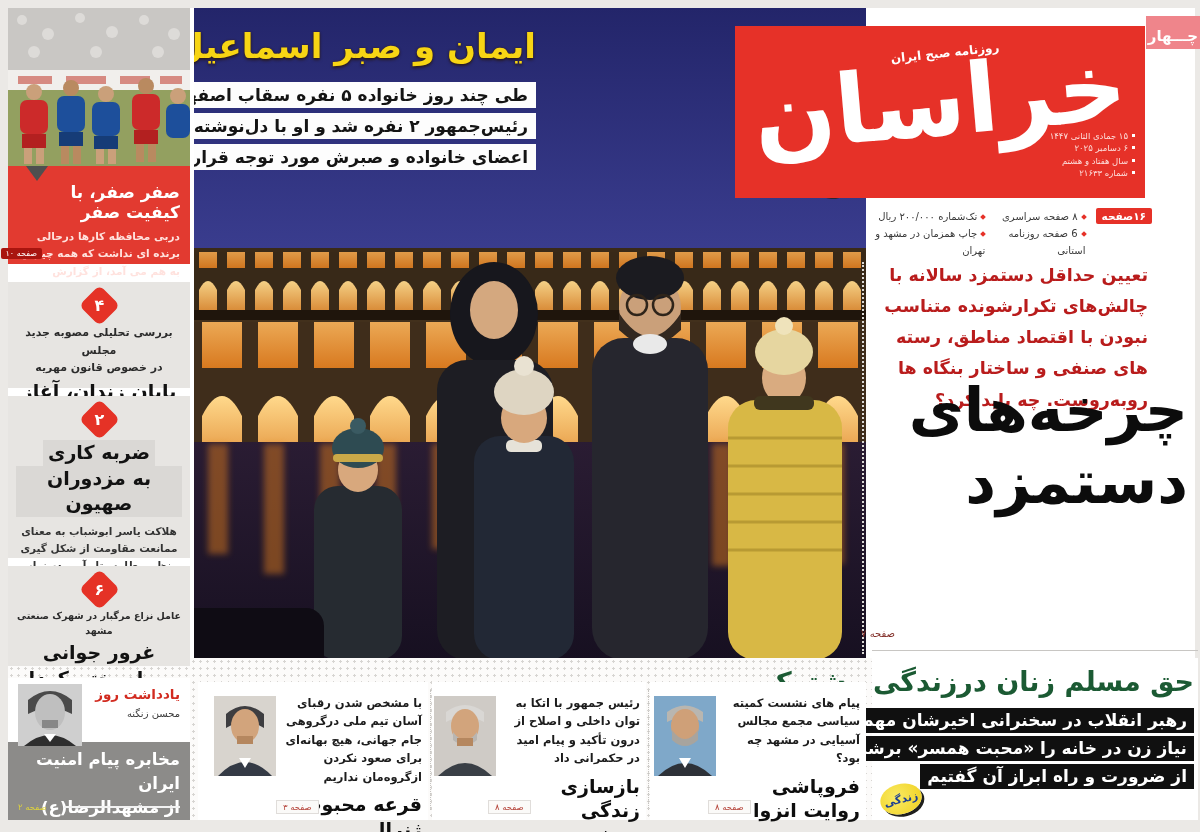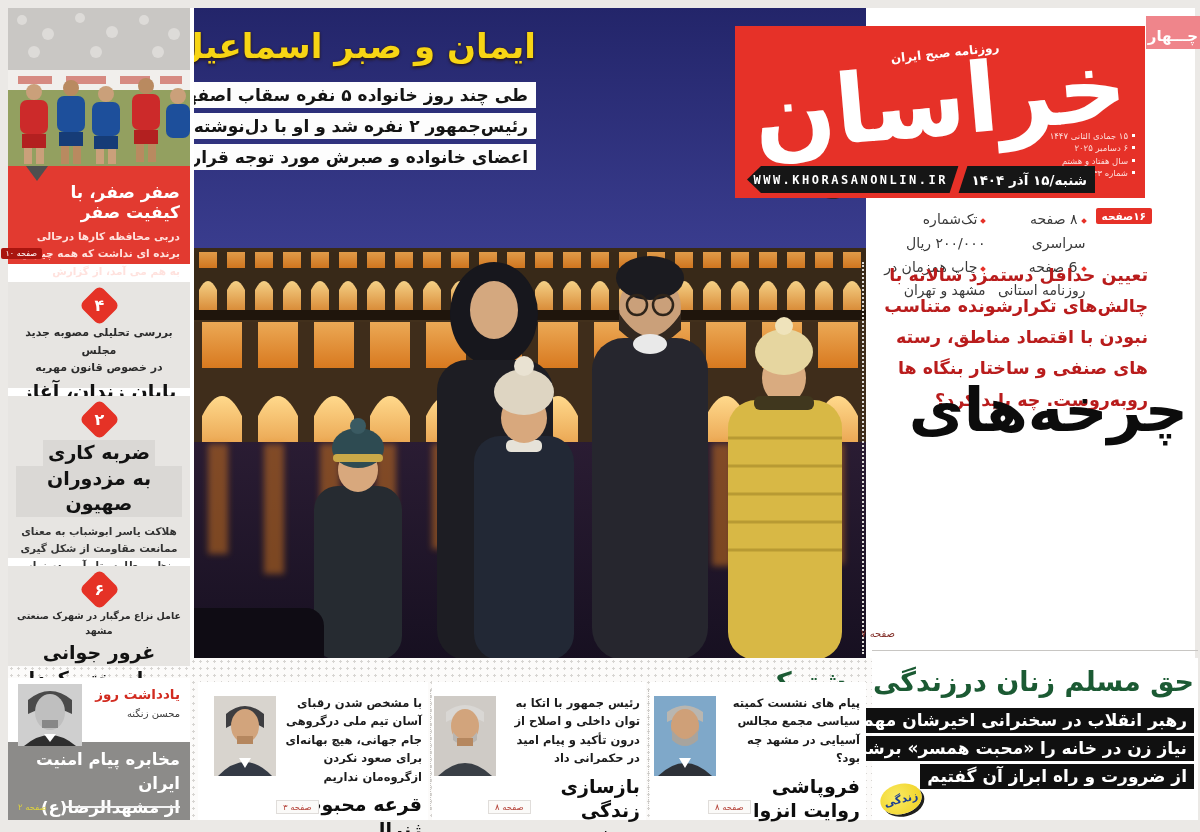--- a/index.html
+++ b/index.html
@@ -24,21 +24,21 @@
   .blackbar{position:absolute;left:12px;bottom:5px;width:348px;height:27px;background:#161616;
             clip-path:polygon(14px 0,100% 0,100% 100%,14px 100%,0 50%);display:flex;align-items:center;direction:ltr;}
   .blackbar .url{flex:1;text-align:center;color:#fff;font-family:"DejaVu Sans Mono",monospace;
                  font-weight:bold;font-size:12px;letter-spacing:2.5px;}
   .blackbar .slash{width:9px;height:100%;background:#e63128;transform:skewX(-18deg);}
   .blackbar .ibar-date{color:#fff;font-weight:bold;font-size:13.5px;padding:0 8px;direction:rtl;}
 
   
   .infoline{left:872px;top:208px;width:280px;height:36px;display:flex;gap:10px;align-items:flex-start;}
   .pages-badge{background:#e63128;color:#fff;font-size:10.5px;font-weight:bold;padding:2px 6px;border-radius:2px;}
-  .info-col{font-size:14px;color:#3a3a3a;line-height:1.7;}
+  .info-col{font-size:10px;color:#3a3a3a;line-height:1.7;}
   .dia{display:inline-block;width:4px;height:4px;background:#e63128;transform:rotate(45deg);margin-left:4px;vertical-align:1px;}
 
   
   .v-dots{left:866px;top:262px;height:392px;border-right:2px dotted #dcdad7;width:0;}
   .lead-dek{left:876px;top:260px;width:272px;font-size:17.5px;font-weight:bold;color:#b91c1c;
             line-height:1.78;text-align:right;}
   .lead-headline{left:862px;top:374px;width:326px;text-align:right;color:#0c0c0c;}
   .lead-headline div{font-size:60px;font-weight:bold;line-height:1.2;white-space:nowrap;}
   .page-ref{left:0;top:0;font-size:10px;color:#83302a;}
   .hr{background:#c8c6c3;height:1px;}
@@ -220,43 +220,39 @@
   </div>
   <div class="abs masthead">
     <div class="tagline">روزنامه صبح ایران</div>
     <div class="logo-big">خراسان</div>
     <div class="cal">
       <div>۱۵ جمادی الثانی ۱۴۴۷</div>
       <div>۶ دسامبر ۲۰۲۵</div>
       <div>سال هفتاد و هشتم</div>
       <div>شماره ۲۱۶۳۳</div>
     </div>
-    <div class="blackbar">
-      <span class="url">WWW.KHORASANONLIN.IR</span>
-      <span class="slash"></span>
-      <span class="ibar-date">شنبه/۱۵ آذر ۱۴۰۴</span>
-    </div>
   </div>
 
   <div class="abs infoline">
     <span class="pages-badge">۱۶صفحه</span>
     <div class="info-col">
       <div><span class="dia"></span><span>۸ صفحه سراسری</span></div>
       <div><span class="dia"></span><span>6 صفحه روزنامه استانی</span></div>
     </div>
     <div class="info-col">
       <div><span class="dia"></span><span>تک‌شماره ۲۰۰/۰۰۰ ریال</span></div>
       <div><span class="dia"></span><span>چاپ همزمان در مشهد و تهران</span></div>
     </div>
   </div>
 
   <div class="abs v-dots" style="left:862px;"></div>
   <div class="abs lead-dek">تعیین حداقل دستمزد سالانه با چالش‌های تکرارشونده متناسب نبودن با اقتصاد مناطق، رسته های صنفی و ساختار بنگاه ها روبه‌روست. چه باید کرد؟</div>
   <div class="abs lead-headline">
     <div>چرخه‌های</div>
+    <div>دستمزد</div>
   </div>
   <div class="abs page-ref" style="left:auto;right:305px;top:628px;">صفحه ۷</div>
   <div class="abs hr" style="left:872px;top:650px;width:326px;"></div>
 
   <div class="abs bottom-band"></div>
 
   <div class="abs life-card">
     <div class="life-headline">حق مسلم زنان درزندگی مشترک</div>
     <div class="life-strips">
       <div>رهبر انقلاب در سخنرانی اخیرشان مهم ترین حق و</div><br>

